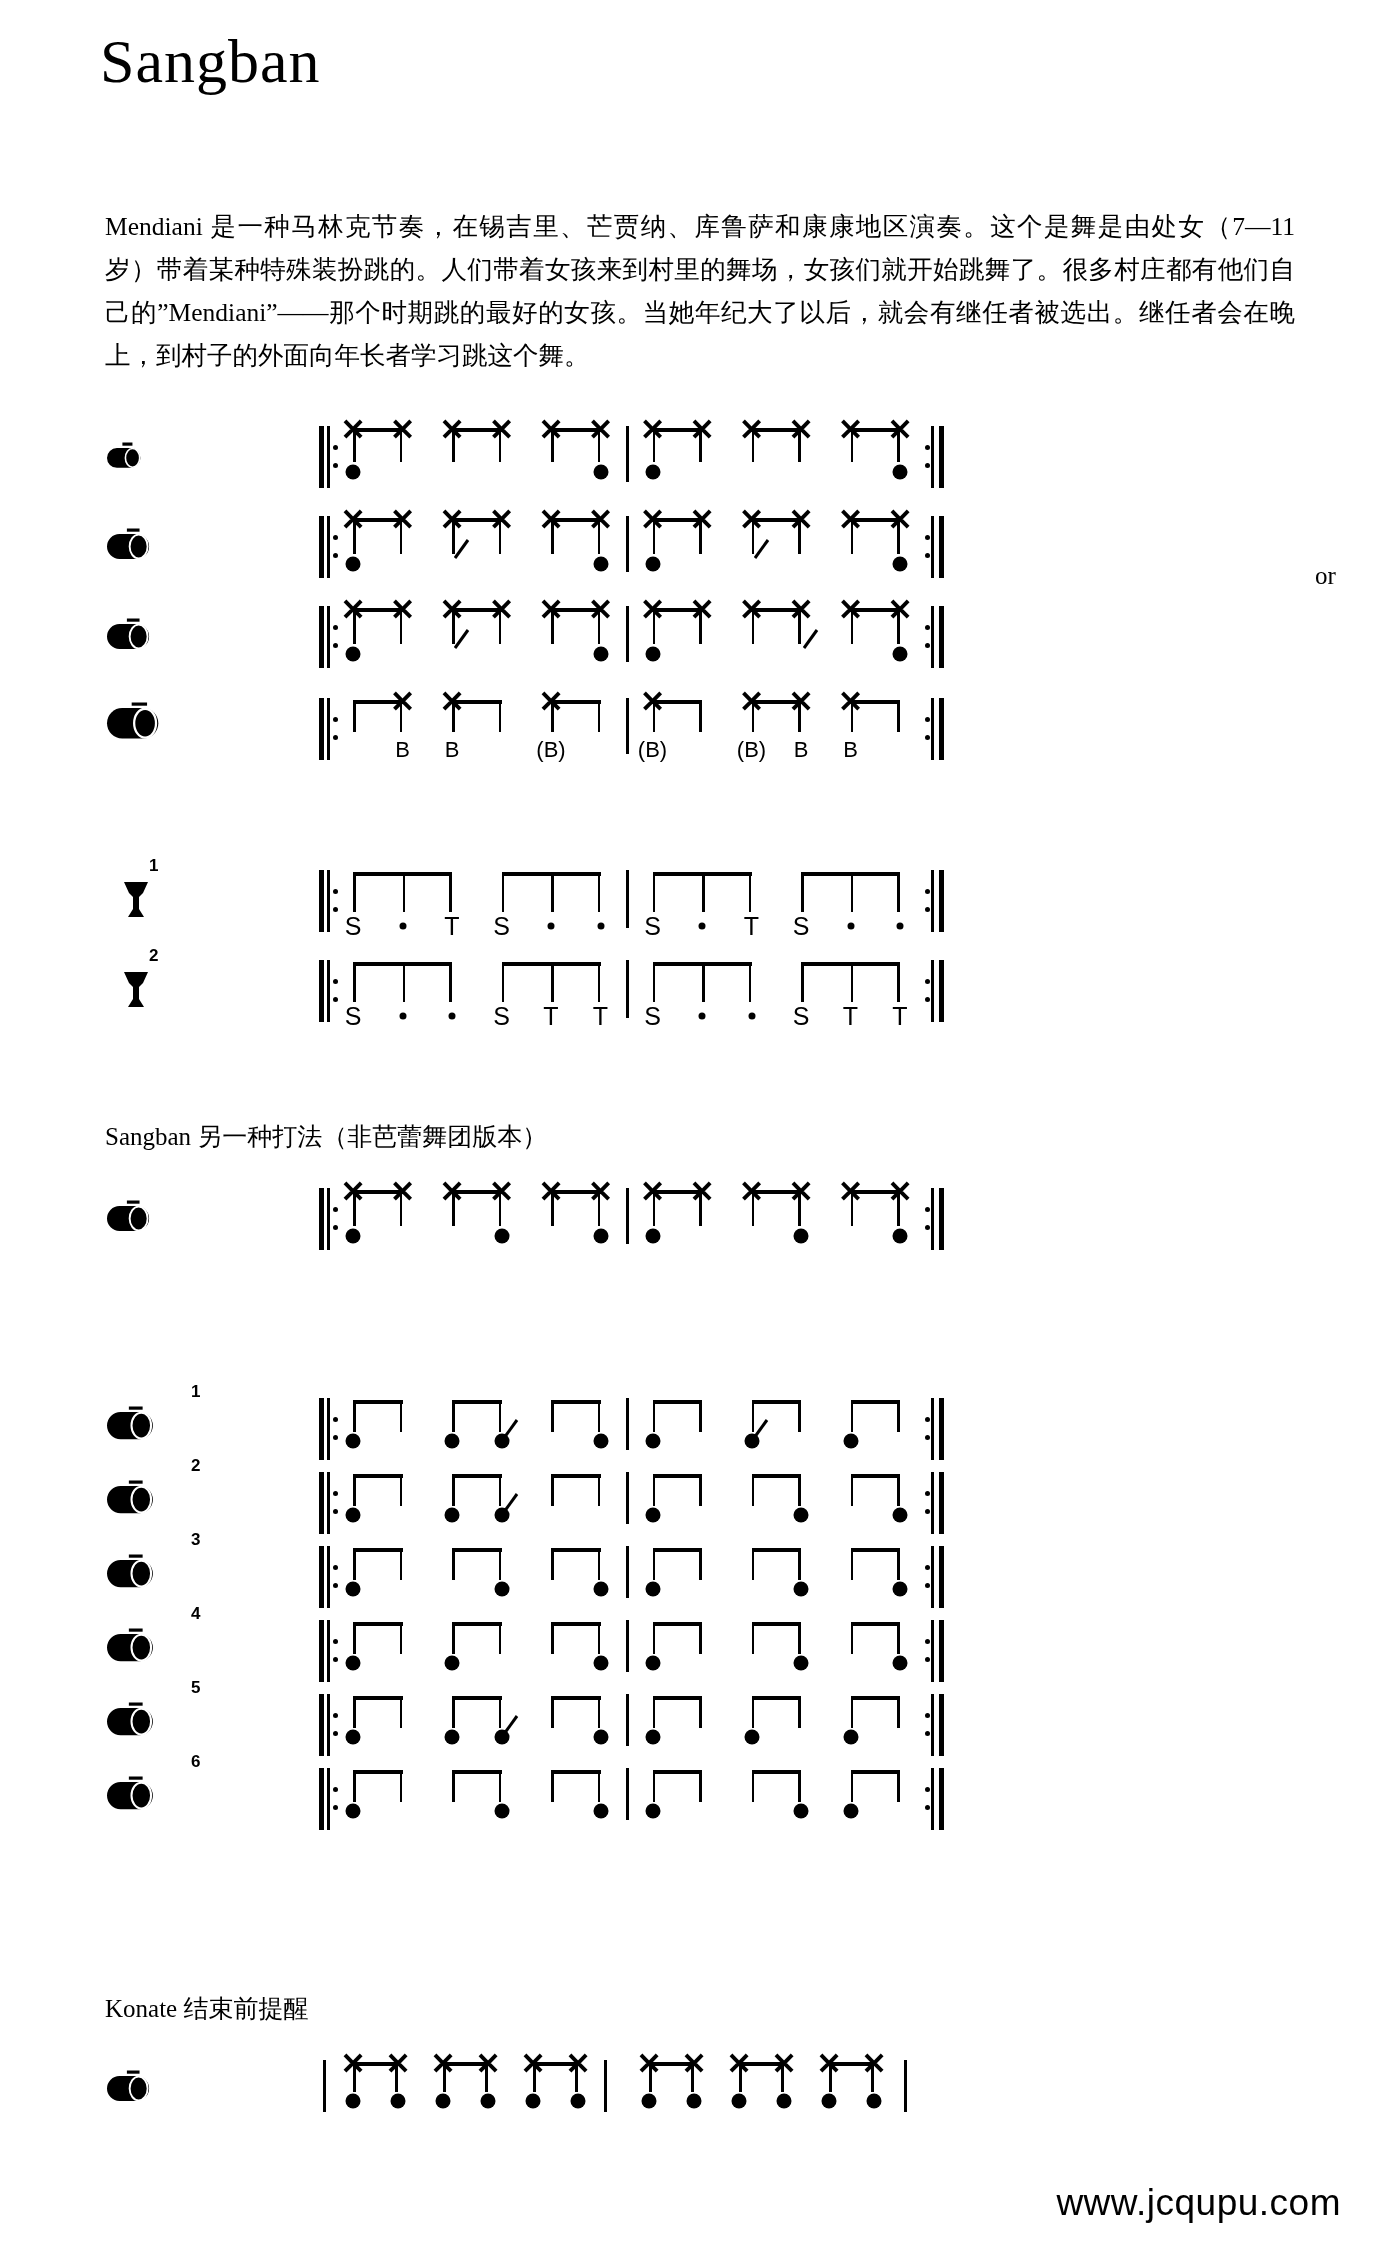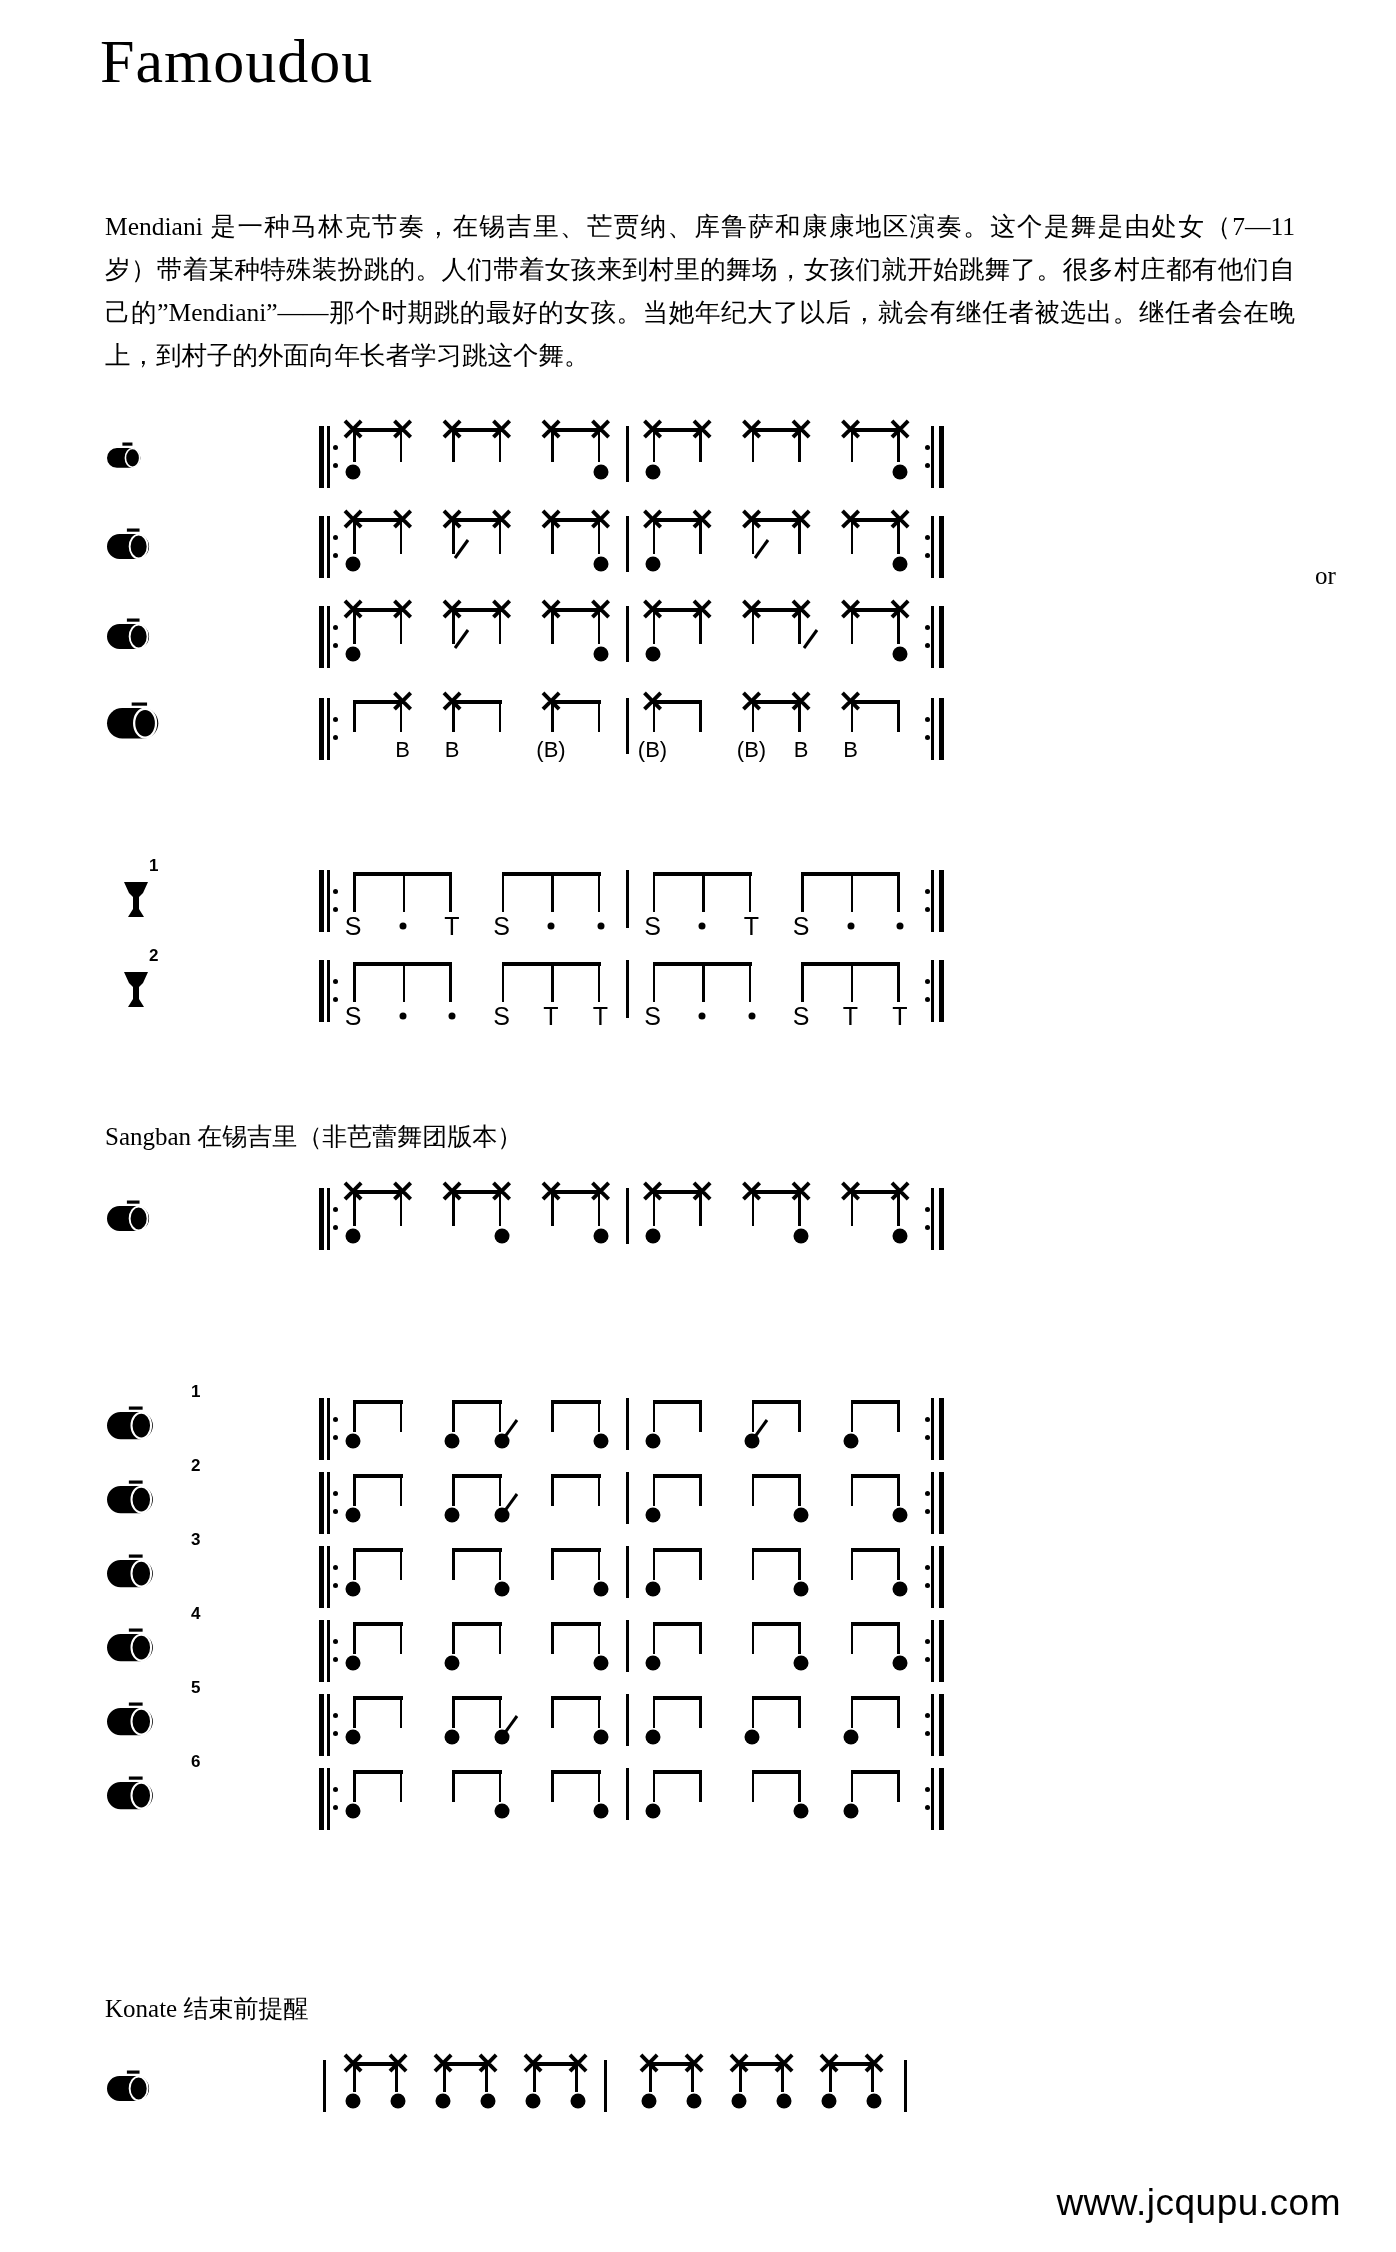--- a/index.html
+++ b/index.html
@@ -79,27 +79,27 @@
   .ltr{position:absolute;font-size:25px;line-height:1;
        font-family:"Liberation Sans",sans-serif;transform:translate(-50%,-50%);}
   .blab{position:absolute;font-size:22px;line-height:1;
        font-family:"Liberation Sans",sans-serif;transform:translate(-50%,-50%);}
 </style>
 </head>
 <body>
 
 <div class="page">
 
-  <div class="title">Famoudou</div>
+  <div class="title">Sangban</div>
 
   <div class="intro">Mendiani 是一种马林克节奏，在锡吉里、芒贾纳、库鲁萨和康康地区演奏。这个是舞是由处女（7—11 岁）带着某种特殊装扮跳的。人们带着女孩来到村里的舞场，女孩们就开始跳舞了。很多村庄都有他们自己的”Mendiani”——那个时期跳的最好的女孩。当她年纪大了以后，就会有继任者被选出。继任者会在晚上，到村子的外面向年长者学习跳这个舞。</div>
 
   <div class="or-label" style="left:1315px;top:562px;">or</div>
 
-  <div class="caption" style="left:105px;top:1120px;">Sangban 在锡吉里（非芭蕾舞团版本）</div>
+  <div class="caption" style="left:105px;top:1120px;">Sangban 另一种打法（非芭蕾舞团版本）</div>
   <div class="caption" style="left:105px;top:1992px;">Konate 结束前提醒</div>
 
   <div class="footer">www.jcqupu.com</div>
 
   <div id="staves">
       <div class="staff" style="left:105px;top:418px;width:1160px;">
         <div class="inst" style="left:0;top:22px;">
           <svg width="43.48" height="33.84" viewBox="0 0 43.48 33.84">
             <path d="M 11.92 8 L 25.559999999999995 8 A 9.92 9.92 0 0 1 25.559999999999995 27.84 L 11.92 27.84 A 9.92 9.92 0 0 1 11.92 8 Z" fill="#000"></path>
             <ellipse cx="27.559999999999995" cy="17.92" rx="7.142399999999999" ry="9.424" fill="#000" stroke="#fff" stroke-width="1.6"></ellipse>

